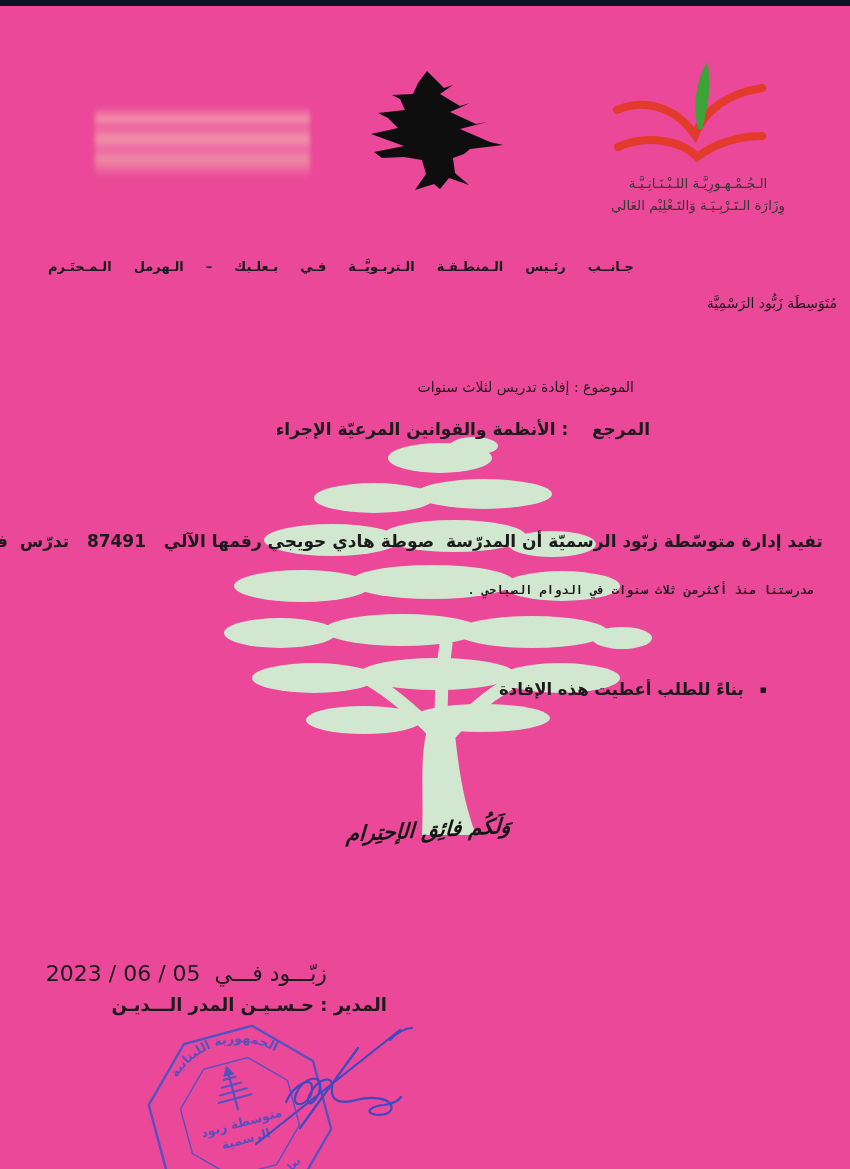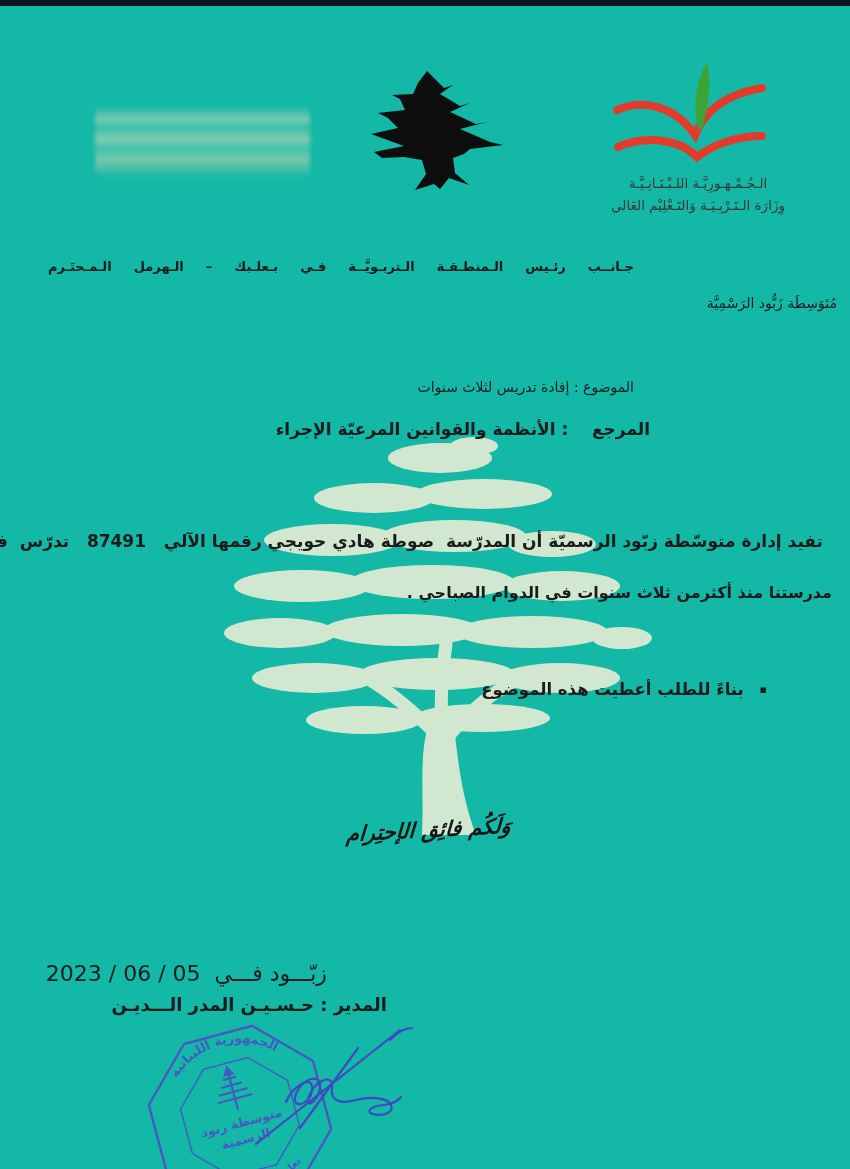--- a/index.html
+++ b/index.html
@@ -1,18 +1,18 @@
 <!DOCTYPE html>
 <html lang="ar"><head>
 <meta charset="utf-8">
 <style>
   html,body{margin:0;padding:0;background:#e9e9e9;}
   .page{
     position:relative;width:850px;height:1169px;margin:0 auto;
-    background:#14b8a6;overflow:hidden;
+    background:#ec4899;overflow:hidden;
     font-family:"DejaVu Sans",sans-serif;color:#1b1b1b;
   }
   .abs{position:absolute;}
   .edge-top{left:0;top:0;width:850px;height:6px;background:#0d1322;}
   .smudge{
     left:95px;top:106px;width:215px;height:72px;
     background:
       linear-gradient(180deg,
         rgba(246,230,196,0) 0%,
         rgba(246,228,190,.45) 18%,
@@ -35,21 +35,21 @@
     left:48px;top:259px;width:586px;height:30px;font-size:13px;font-weight:bold;
     text-align:justify;text-align-last:justify;white-space:nowrap;
   }
   .school{right:13px;top:295px;font-size:14px;font-weight:normal;white-space:nowrap;letter-spacing:.3px;}
   .subject-row{right:216px;top:379px;font-size:14px;font-weight:normal;white-space:nowrap;}
   .ref-row{right:200px;top:419px;font-size:17px;font-weight:bold;white-space:nowrap;text-align:center;}
   .body1{
     left:27px;top:531px;width:796px;font-size:17px;font-weight:bold;
     text-align:justify;text-align-last:justify;white-space:nowrap;
   }
-  .body2{right:18px;top:583px;font-size:16px;font-weight:bold;white-space:nowrap;}
+  .body2{right:36px;top:583px;font-size:12px;font-weight:bold;white-space:nowrap;font-family:Liberation Mono, monospace;}
   .bullet-row{right:83px;top:680px;font-size:16.5px;font-weight:bold;white-space:nowrap;}
   .bullet-glyph{font-size:11px;vertical-align:2px;margin-left:10px;}
   .closing{
     left:346px;top:818px;font-size:21px;font-weight:bold;font-style:italic;
     white-space:nowrap;transform:rotate(-3deg) skewX(-6deg);letter-spacing:-.5px;
     direction:rtl;z-index:3;color:#151515;
   }
   .date-line{right:523px;top:961px;font-size:22px;font-weight:normal;white-space:nowrap;}
   .director-line{right:463px;top:994px;font-size:18px;font-weight:bold;white-space:nowrap;}
   .stamp-svg{left:128px;top:1022px;width:224px;height:210px;z-index:4;opacity:.92;}
@@ -120,21 +120,21 @@
   <div class="abs arab ref-row">
     <span>المرجع&nbsp;&nbsp;&nbsp; :</span>
     <span>الأنظمة والقوانين المرعيّة الإجراء</span>
   </div>
 
   <div class="abs arab body1">تفيد إدارة متوسّطة زبّود الرسميّة أن المدرّسة &nbsp;صوطة هادي حويجي رقمها الآلي &nbsp;&nbsp;87491&nbsp;&nbsp; تدرّس&nbsp; في</div>
   <div class="abs arab body2">مدرستنا منذ أكثرمن ثلاث سنوات في الدوام الصباحي .</div>
 
   <div class="abs arab bullet-row">
     <span class="bullet-glyph">▪</span>
-    <span>بناءً للطلب أعطيت هذه الموضوع</span>
+    <span>بناءً للطلب أعطيت هذه الإفادة</span>
   </div>
 
   <div class="abs closing">وَلَكُم فائِق الإحتِرام</div>
 
   <div class="abs arab date-line">زبّـــود فـــي&nbsp; 05 / 06 / 2023</div>
   <div class="abs arab director-line">المدير : حـسـيـن المدر الـــديـن</div>
 
   <svg class="abs stamp-svg" viewBox="0 0 224 210" aria-hidden="true">
     <g transform="translate(112,95) rotate(-15)" stroke="#4a52c4">
       <path d="M85 35.2 L35.2 85 L-35.2 85 L-85 35.2 L-85 -35.2 L-35.2 -85 L35.2 -85 L85 -35.2 Z" fill="none" stroke-width="2.4"></path>

